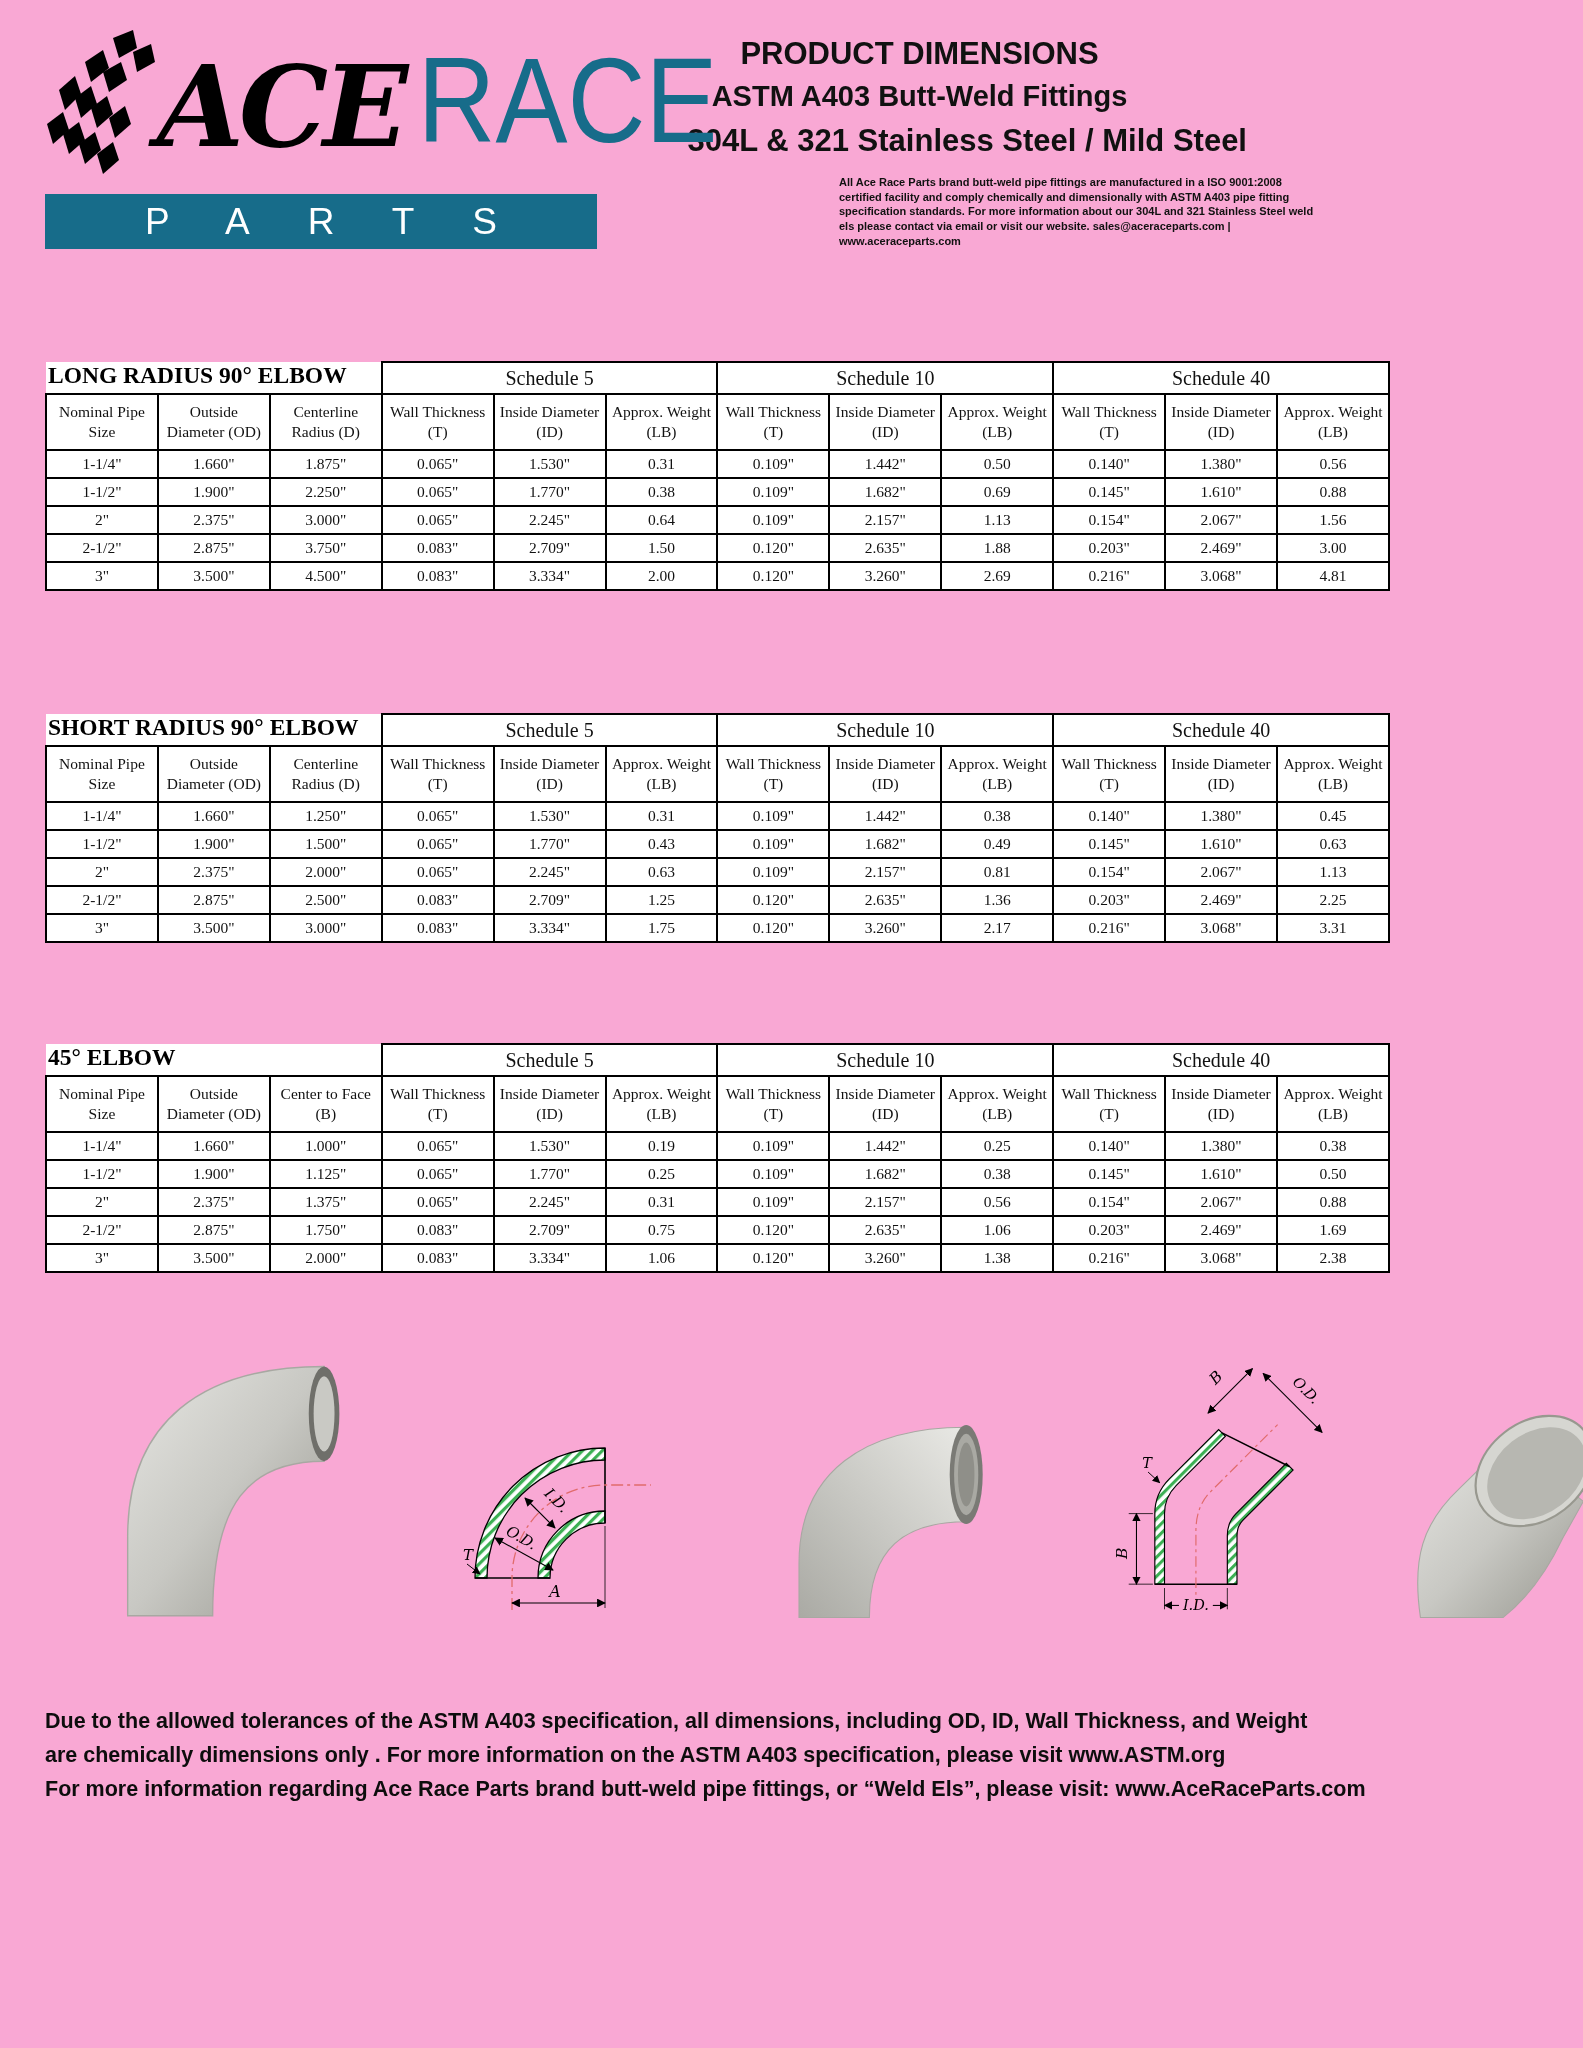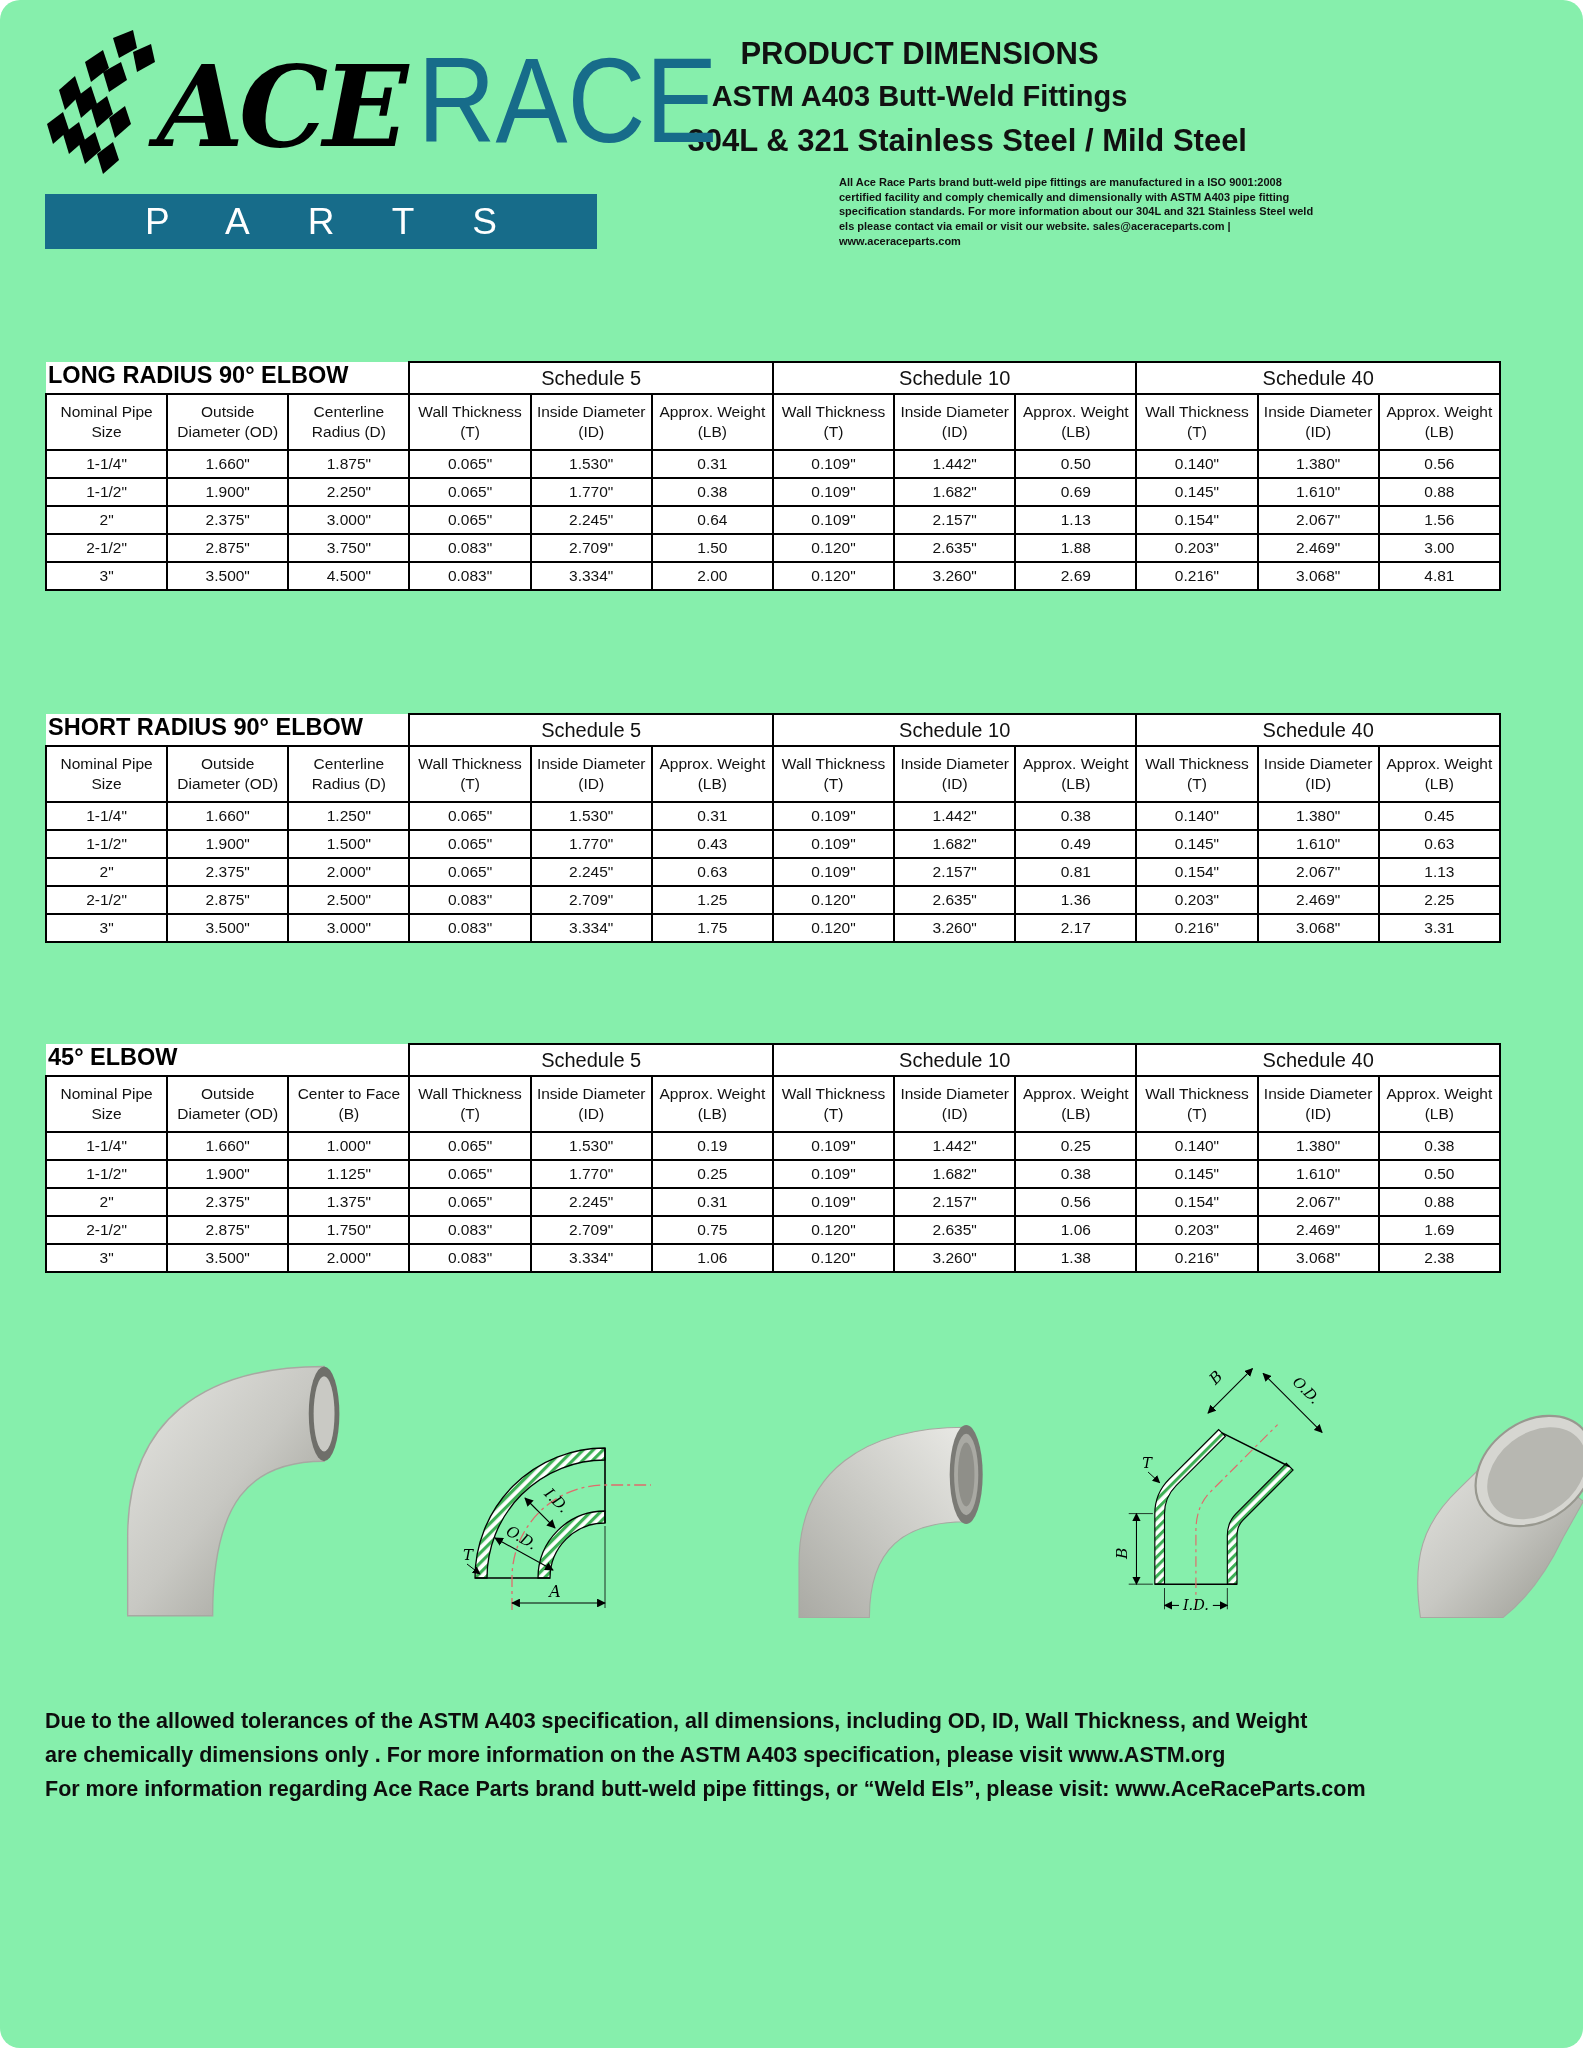--- a/index.html
+++ b/index.html
@@ -2,21 +2,21 @@
 <html><head>
 <meta charset="utf-8">
 <style>
   * { box-sizing: border-box; margin: 0; padding: 0; }
   html,body { background:#ffffff; }
   body {
     font-family: "Liberation Sans", sans-serif;
     color:#111;
     width:1583px;
   }
-  .page { width:1583px; height:2048px; background:#86efac; position:relative; overflow:hidden;border-radius:20px; }
+  .page { width:1583px; height:2048px; background:#f9a8d4; position:relative; overflow:hidden; }
 
   
   header { display:flex; padding:26px 0 0 45px; }
   .logo { width:552px; flex:0 0 auto; }
   .logo-top { display:flex; align-items:center; height:162px; }
   .flag { flex:0 0 auto; margin-right:-6px; }
   .logo-ace {
     font-family:"DejaVu Serif", serif; font-weight:bold; font-style:italic;
     font-size:112px; letter-spacing:-5px; color:#000; line-height:1;
   }
@@ -38,21 +38,21 @@
   .doc-desc {
     width:478px; margin:16px 0 0 212px; font-size:11px; font-weight:bold;
     line-height:1.33; text-align:left;
   }
 
   
   .table-block { margin:0 45px; }
   .tb-1 { margin-top:112px; }
   .tb-2 { margin-top:122px; }
   .tb-3 { margin-top:100px; }
-  table { width:1456px; border-collapse:collapse; table-layout:fixed; }
+  table { width:1345px; border-collapse:collapse; table-layout:fixed;font-family:Liberation Serif, serif; }
   td { border:2px solid #000; text-align:center; font-size:15.5px; padding:1px 0; background:#fff; }
   td.corner { border:none; vertical-align:bottom; text-align:left; padding:0 0 4px 2px; }
   .tbl-title { font-size:23.5px; font-weight:bold; color:#000; }
   td.sched { height:31px; font-size:20px; }
   td.colhead { height:56px; white-space:pre-line; line-height:1.3; vertical-align:middle; }
   td.datacell { height:28px; }
 
   
   .figures {
     display:flex; justify-content:space-between; align-items:flex-end;

